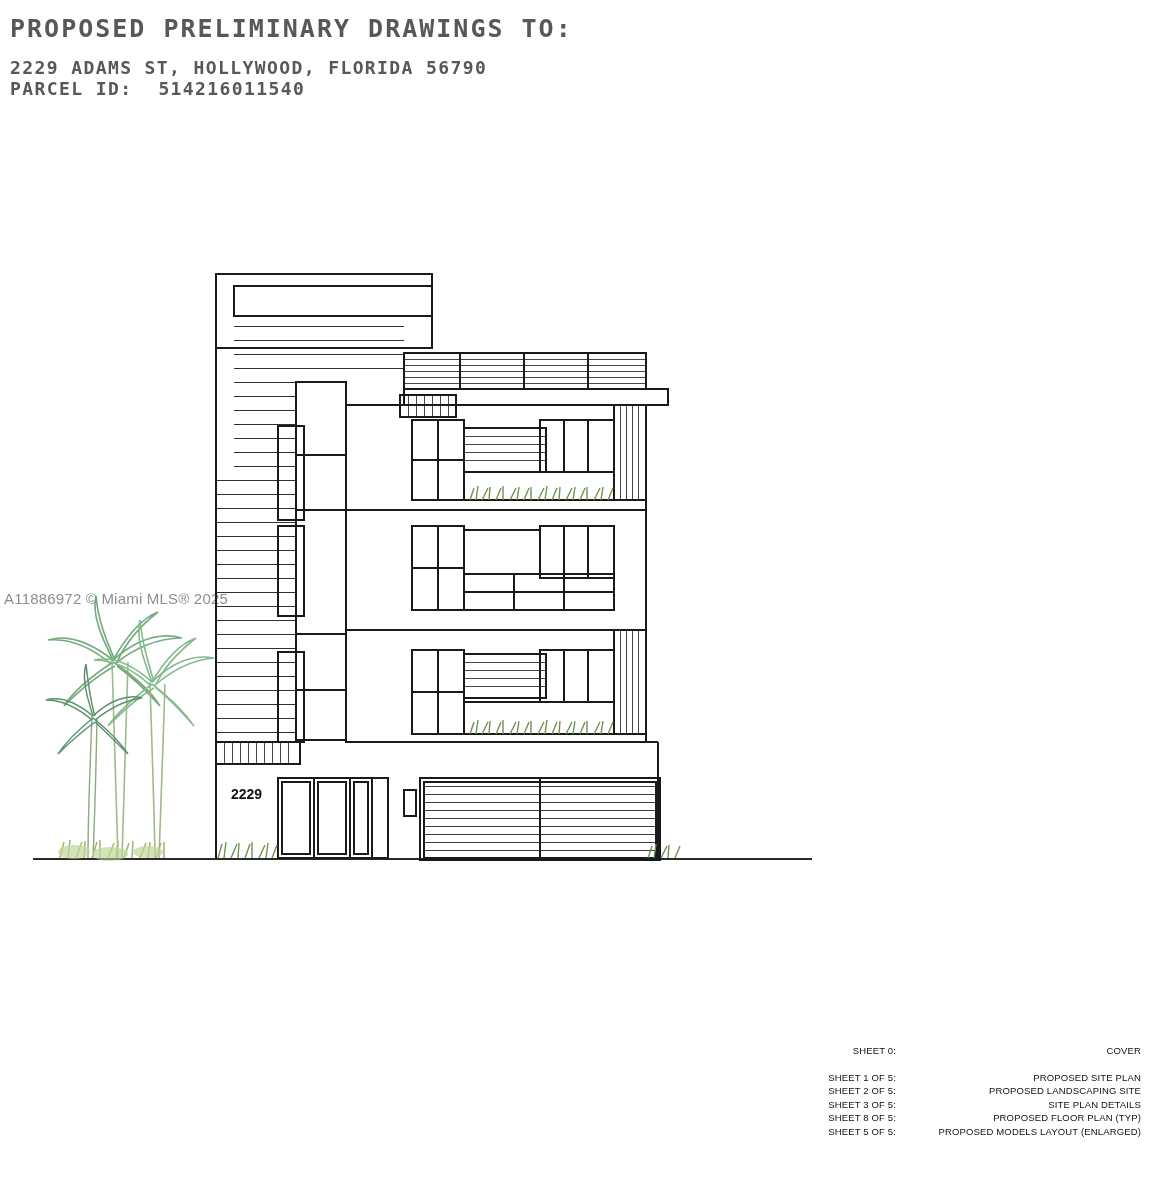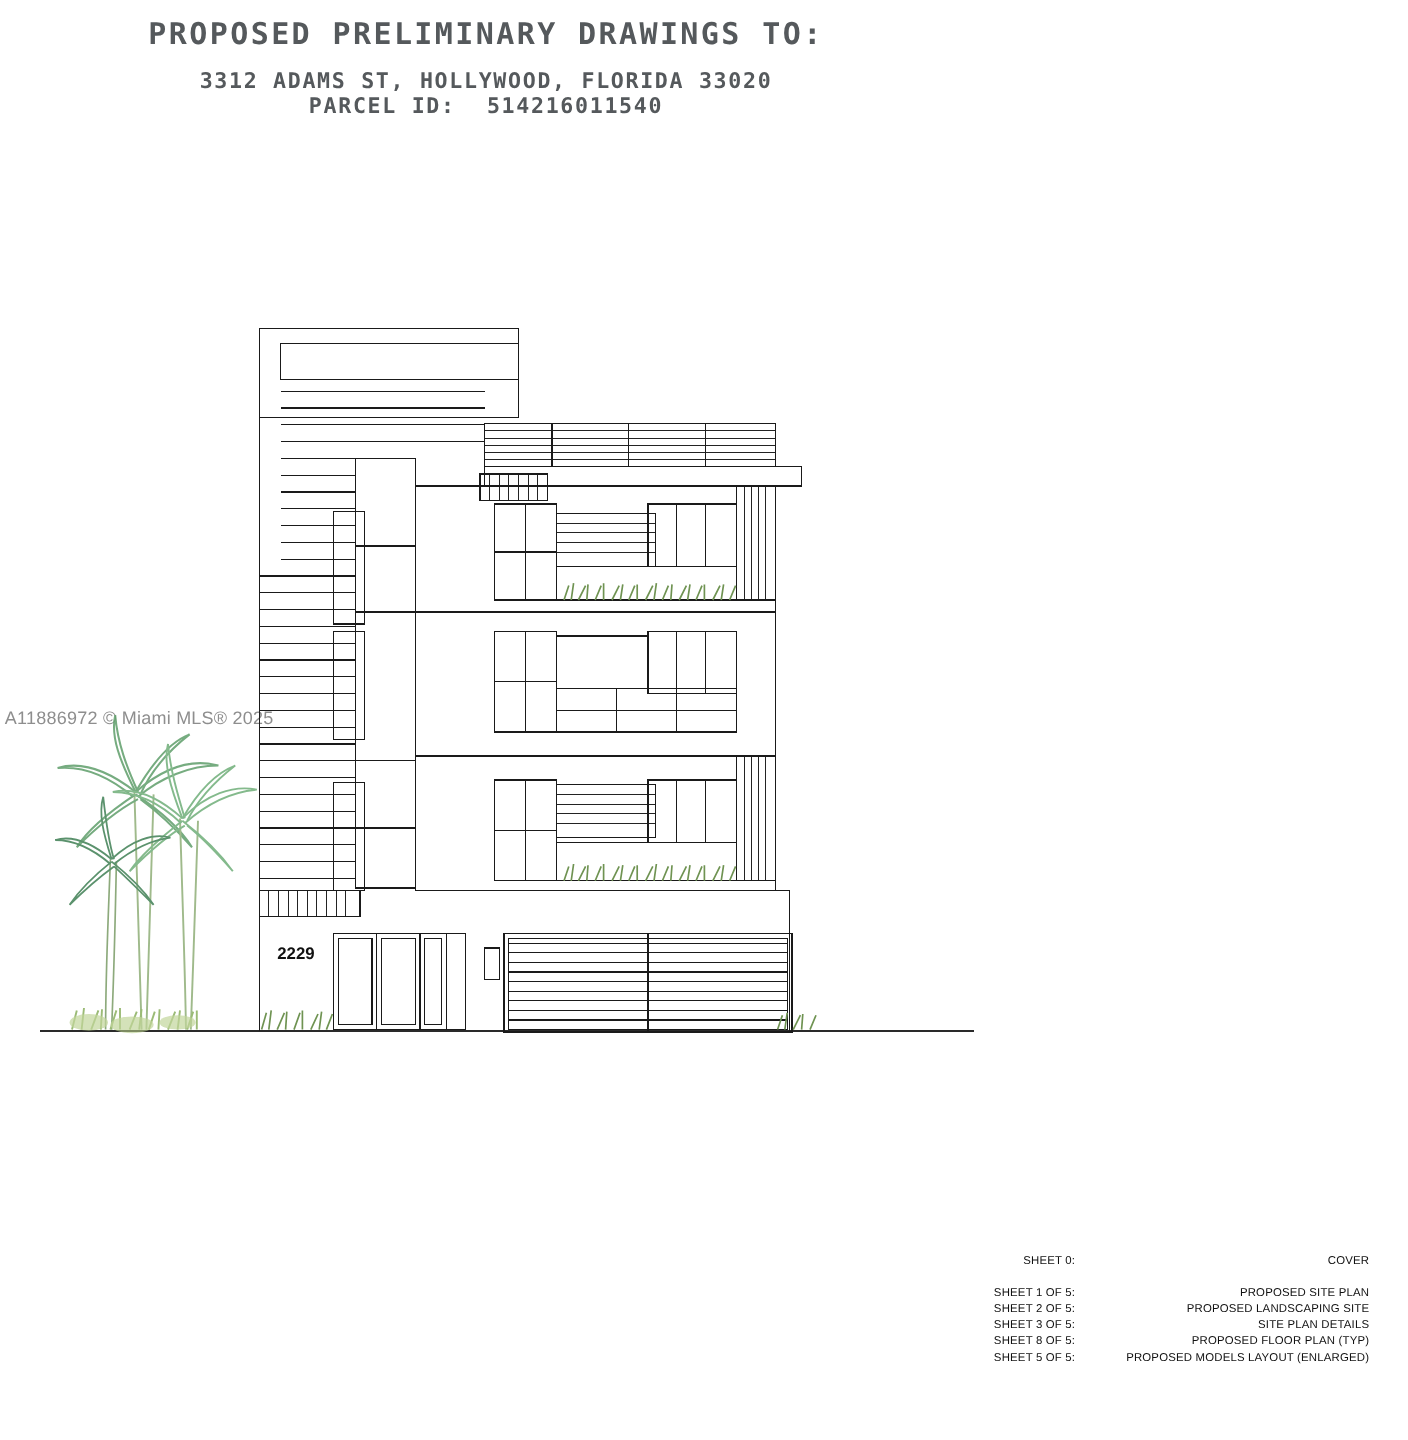--- a/index.html
+++ b/index.html
@@ -12,24 +12,24 @@
     height: 1200px;
     position: relative;
     font-family: "Liberation Sans", sans-serif;
     color: #111;
     overflow: hidden;
   }
 
   
   .title-block {
     position: absolute;
-    left: 0;
+    left: 10px;
     top: 14px;
     width: 810px;
-    text-align: center;
+    text-align: left;
   }
   .title-line1 {
     font-family: "DejaVu Sans Mono", monospace;
     font-size: 25px;
     letter-spacing: 2.0px;
     font-weight: bold;
     color: #55595c;
     white-space: nowrap;
   }
   .title-line2 {
@@ -93,21 +93,21 @@
   }
   .index-row .sheet { width: 115px; flex: 0 0 115px; }
   .index-row .descr { flex: 1; }
   .index-gap { height: 13px; }
 </style>
 </head>
 <body>
 
 <div class="title-block">
   <div class="title-line1">PROPOSED PRELIMINARY DRAWINGS TO:</div>
-  <div class="title-line2">3312 ADAMS ST, HOLLYWOOD, FLORIDA 33020</div>
+  <div class="title-line2">2229 ADAMS ST, HOLLYWOOD, FLORIDA 56790</div>
   <div class="title-line3">
     <span class="pid-label">PARCEL ID:</span><span>514216011540</span>
   </div>
 </div>
 
 <div class="watermark">A11886972 © Miami MLS® 2025</div>
 
 <svg id="elevation" width="1173" height="660" viewBox="0 0 1173 660">
   <g fill="none" stroke="#1a1a1a" stroke-width="1.1" shape-rendering="crispEdges">
 

